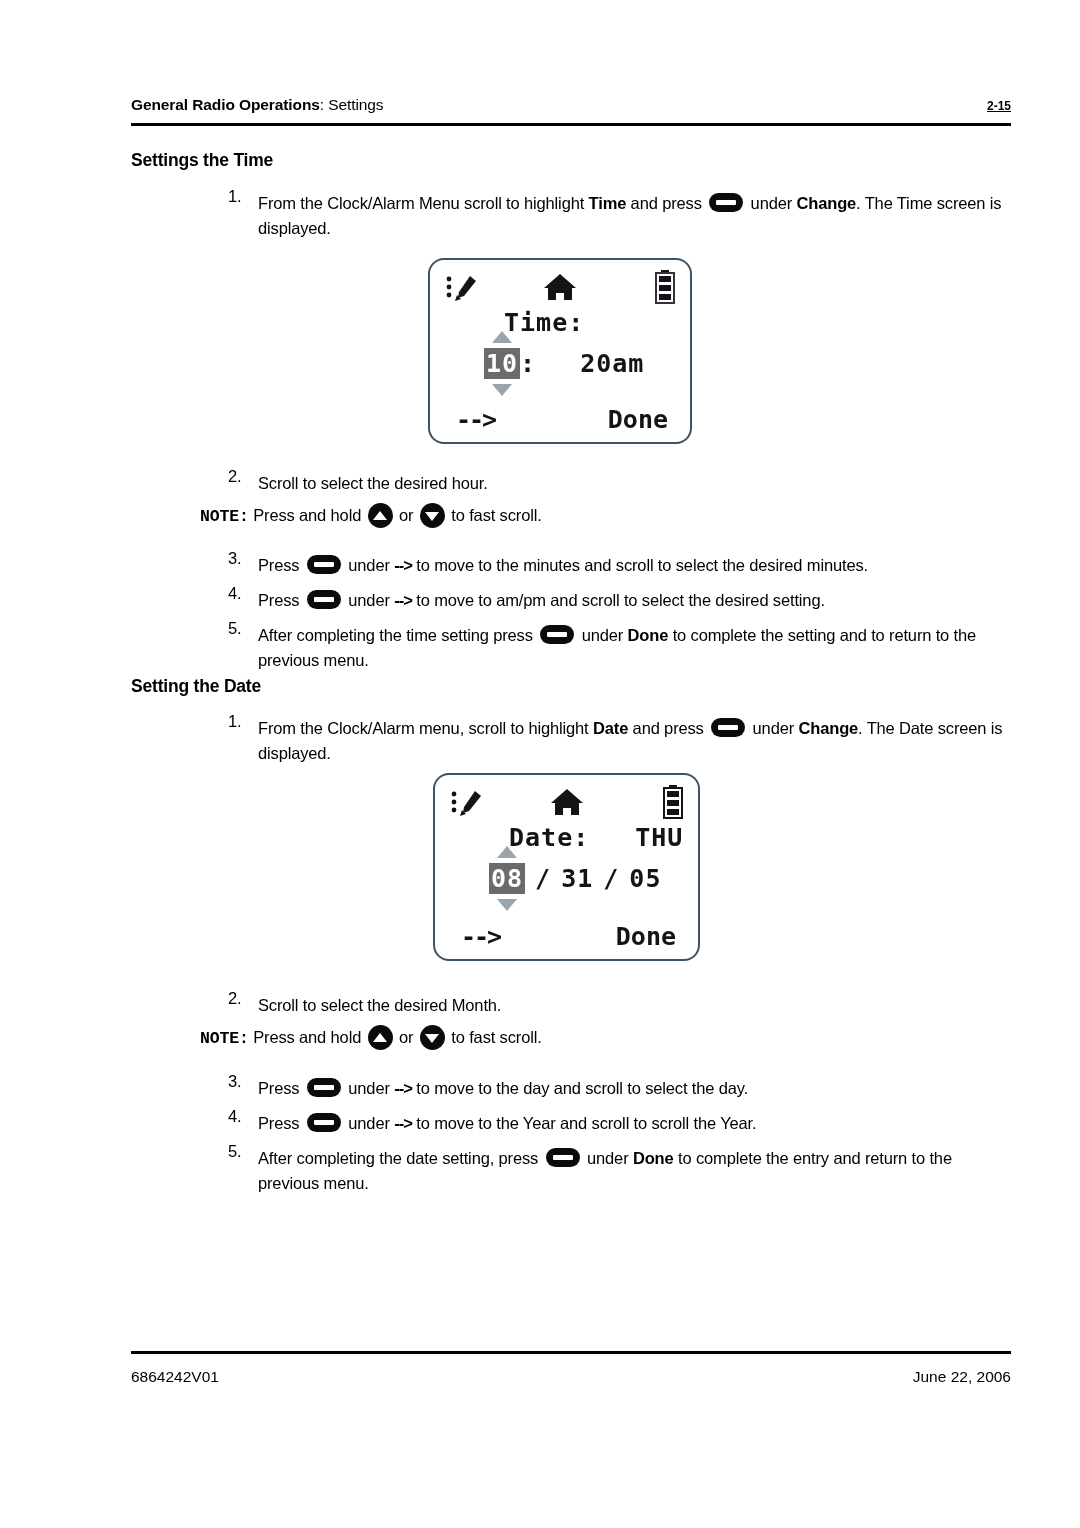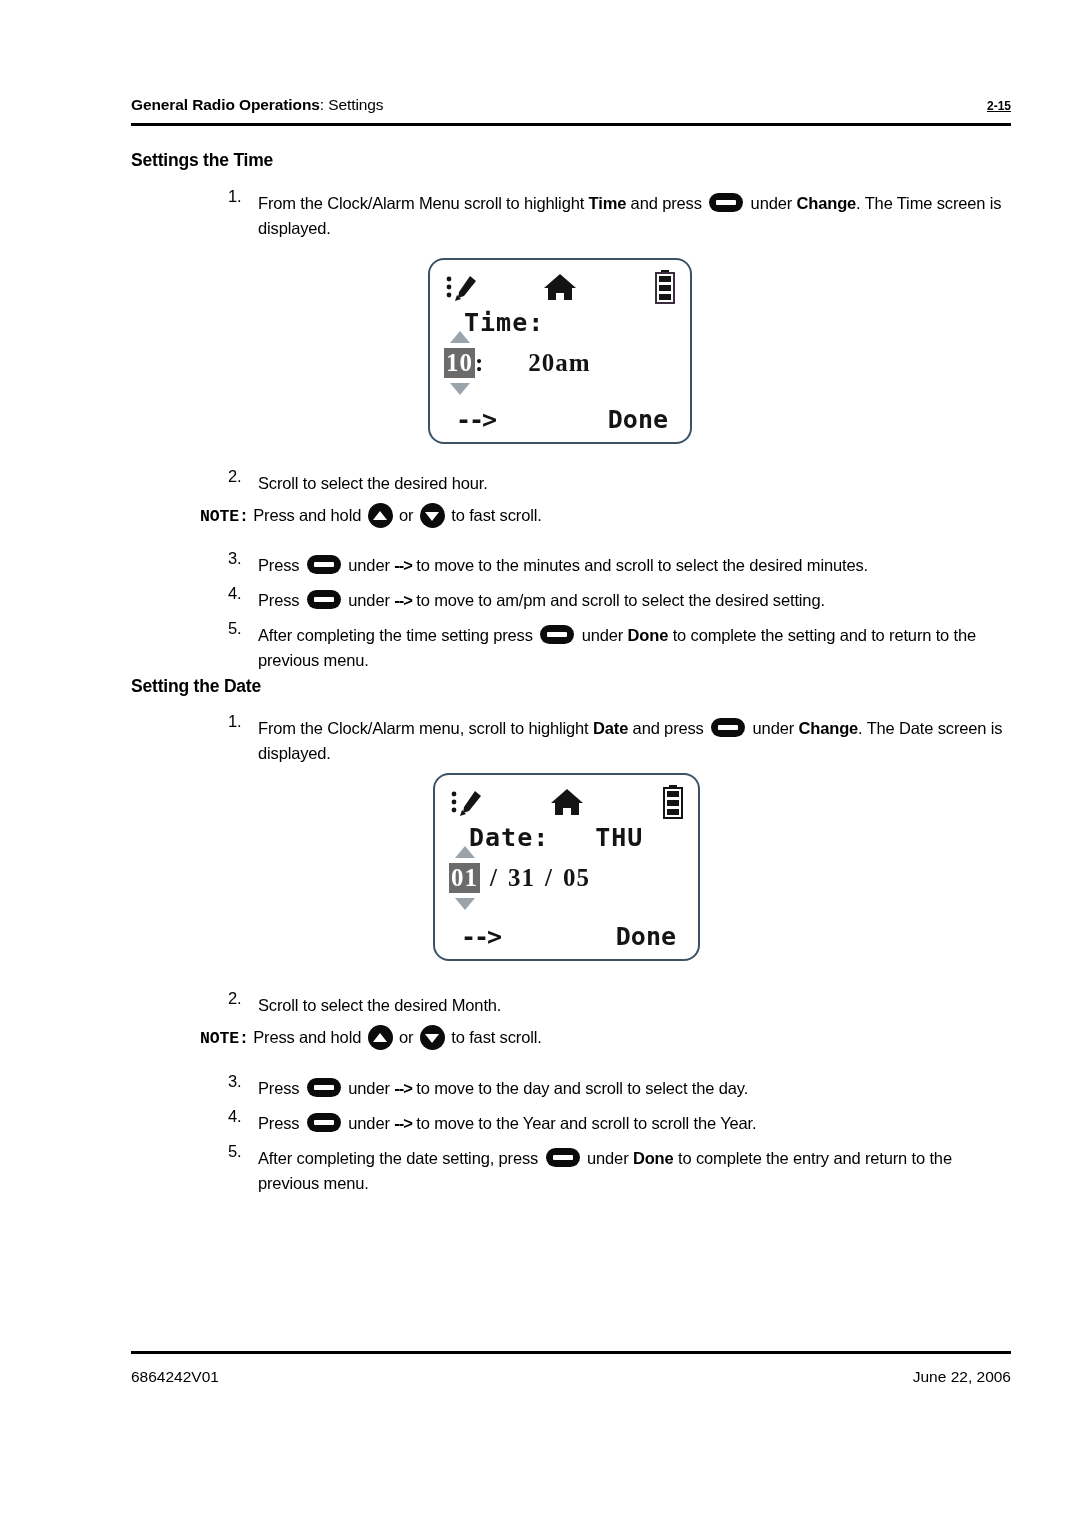--- a/index.html
+++ b/index.html
@@ -220,23 +220,24 @@
   }
   .lcd-line {
     position: relative;
     height: 40px;
     font-family: "DejaVu Sans Mono", monospace;
     font-size: 25px;
     font-weight: bold;
     letter-spacing: 1px;
     color: #141414;
     white-space: pre;
+    margin-left: 40px;
   }
   .lcd-line.row1 { padding-left: 34px; }
-  .lcd-line.row2 { padding-left: 14px; font-family: Liberation Serif, serif; }
+  .lcd-line.row2 { padding-left: 14px; }
   .lcd-bottom {
     position: absolute;
     left: 0;
     bottom: 8px;
     width: 100%;
     height: 38px;
     font-family: "DejaVu Sans Mono", monospace;
     font-size: 25px;
     font-weight: bold;
     color: #141414;
@@ -400,21 +401,21 @@
           <rect x="2" y="3" width="18" height="30" fill="none" stroke="#141414" stroke-width="2"></rect>
           <rect x="5" y="6" width="12" height="6" fill="#141414"></rect>
           <rect x="5" y="15" width="12" height="6" fill="#141414"></rect>
           <rect x="5" y="24" width="12" height="6" fill="#141414"></rect>
         </svg>
       </span>
     </div>
 
     <div class="lcd-rows">
       <div class="lcd-line row1" id="date-row1"><span>Date:</span><span class="gap"></span><span>THU</span></div>
-      <div class="lcd-line row2" id="date-row2"><span class="sel-wrap"><span class="caret up"></span><span class="lcd-sel">01</span><span class="caret down"></span></span><span class="gap"></span><span>/</span><span class="gap"></span><span>31</span><span class="gap"></span><span>/</span><span class="gap"></span><span>05</span></div>
+      <div class="lcd-line row2" id="date-row2"><span class="sel-wrap"><span class="caret up"></span><span class="lcd-sel">08</span><span class="caret down"></span></span><span class="gap"></span><span>/</span><span class="gap"></span><span>31</span><span class="gap"></span><span>/</span><span class="gap"></span><span>05</span></div>
     </div>
 
     <div class="lcd-bottom">
       <span class="left-key">--&gt;</span>
       <span class="right-key">Done</span>
     </div>
   </div>
 
   <div class="step" id="step-d2">
     <span class="num">2.</span>

